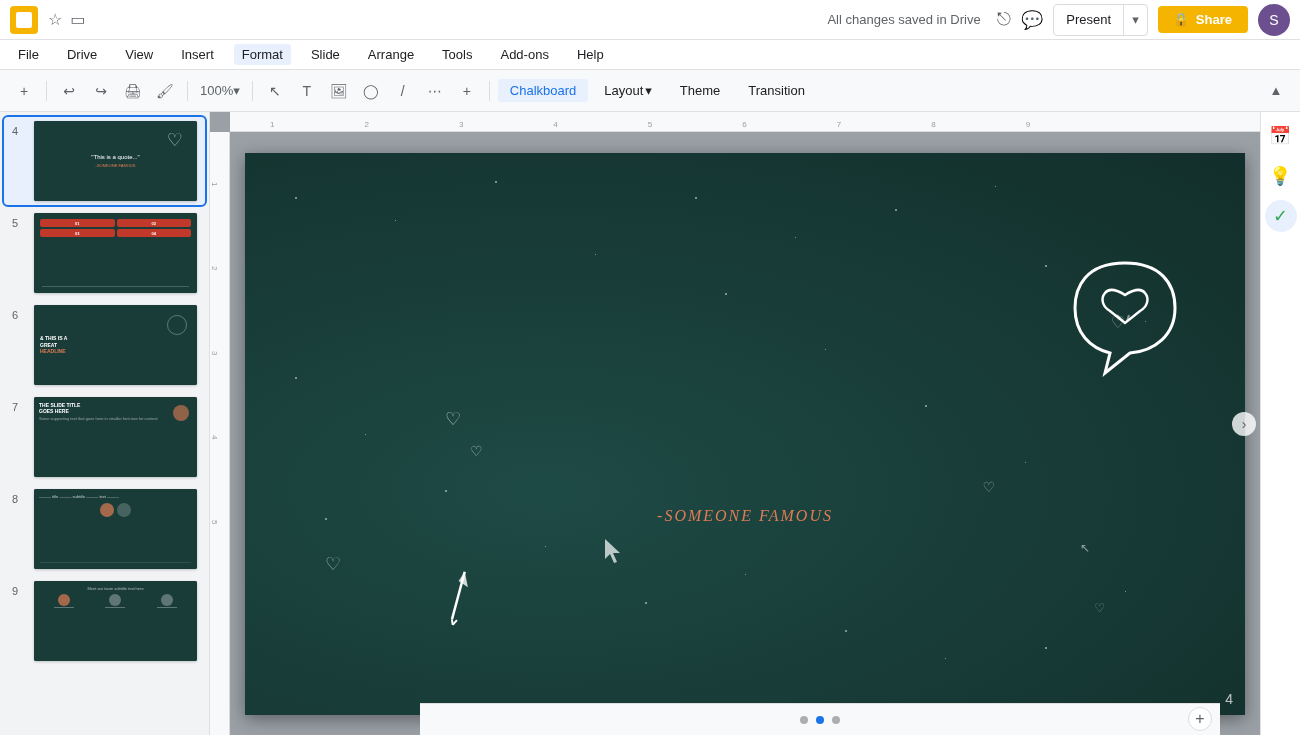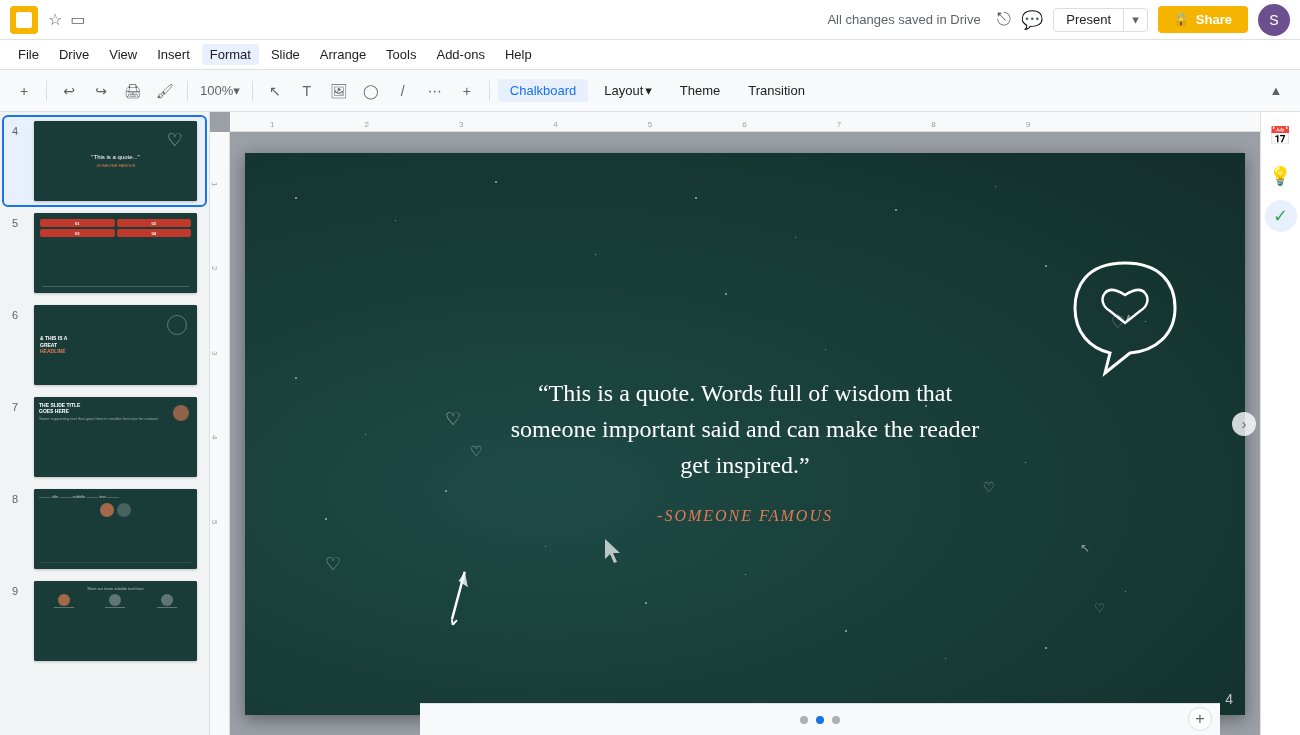--- a/index.html
+++ b/index.html
@@ -22,37 +22,37 @@
     .doc-title { font-size: 18px; color: #202124; margin-right: 8px; }
     .title-icons { display: flex; gap: 8px; align-items: center; margin-right: 10px; }
     .title-icon { color: #5f6368; font-size: 16px; cursor: pointer; }
     .title-spacer { flex: 1; }
     .autosave { color: #5f6368; font-size: 13px; margin-right: 16px; }
     .header-right { display: flex; align-items: center; gap: 10px; }
     .trend-btn { background: none; border: none; cursor: pointer; color: #5f6368; font-size: 18px; }
     .comment-btn { background: none; border: none; cursor: pointer; color: #5f6368; font-size: 18px; }
     .present-btn {
       display: flex; align-items: center; background: #fff; border: 1px solid #dadce0;
-      border-radius: 4px; cursor: pointer; overflow: hidden; height: 24px;
+      border-radius: 4px; cursor: pointer; overflow: hidden; height: 32px;
     }
     .present-main { padding: 0 12px; font-size: 13px; color: #202124; border-right: 1px solid #dadce0; height: 100%; display: flex; align-items: center; }
     .present-arrow { padding: 0 8px; height: 100%; display: flex; align-items: center; color: #5f6368; }
     .share-btn {
       background: #f4b400; border: none; border-radius: 4px; padding: 6px 16px;
       font-size: 13px; font-weight: 600; cursor: pointer; display: flex; align-items: center; gap: 6px; color: #fff;
     }
     .avatar {
       width: 32px; height: 32px; border-radius: 50%; background: #6b4f8e;
       display: flex; align-items: center; justify-content: center; color: #fff; font-size: 14px;
     }
 
     
     .menu-bar {
       display: flex; align-items: center; height: 30px; background: #fff;
-      padding: 0 10px; border-bottom: 1px solid #e0e0e0; gap: 4px;
+      padding: 0 10px; border-bottom: 1px solid #e0e0e0; gap: 12px;
     }
     .menu-item { padding: 3px 8px; font-size: 13px; color: #202124; cursor: pointer; border-radius: 3px; }
     .menu-item.active { background: #e8f0fe; }
 
     
     .toolbar {
       display: flex; align-items: center; height: 42px; background: #f8f9fa;
       padding: 0 10px; border-bottom: 1px solid #e0e0e0; gap: 4px;
     }
     .tb-btn {
@@ -416,23 +416,20 @@
           <line x1="8" y1="55" x2="14" y2="53" stroke="white" stroke-width="2"></line>
         </svg>
       </div>
 
       <div style="position:absolute;bottom:145px;left:355px;">
         <svg width="30" height="30" viewBox="0 0 30 30" fill="none">
           <polygon points="5,2 5,22 10,17 14,26 17,25 13,16 20,16" fill="white" opacity="0.7"></polygon>
         </svg>
       </div>
 
-      <div class="quote-text">
-        <span>“This is a quote. Words full of wisdom that someone important said and can make the reader get inspired.”</span>
-      </div>
 
       <div class="quote-author">
         <span>-SOMEONE FAMOUS</span>
       </div>
 
       <div class="slide-page-num">4</div>
 
       <div style="position:absolute;bottom:160px;right:155px;font-size:12px;color:rgba(255,255,255,0.5);">↖</div>
     </div>
 

